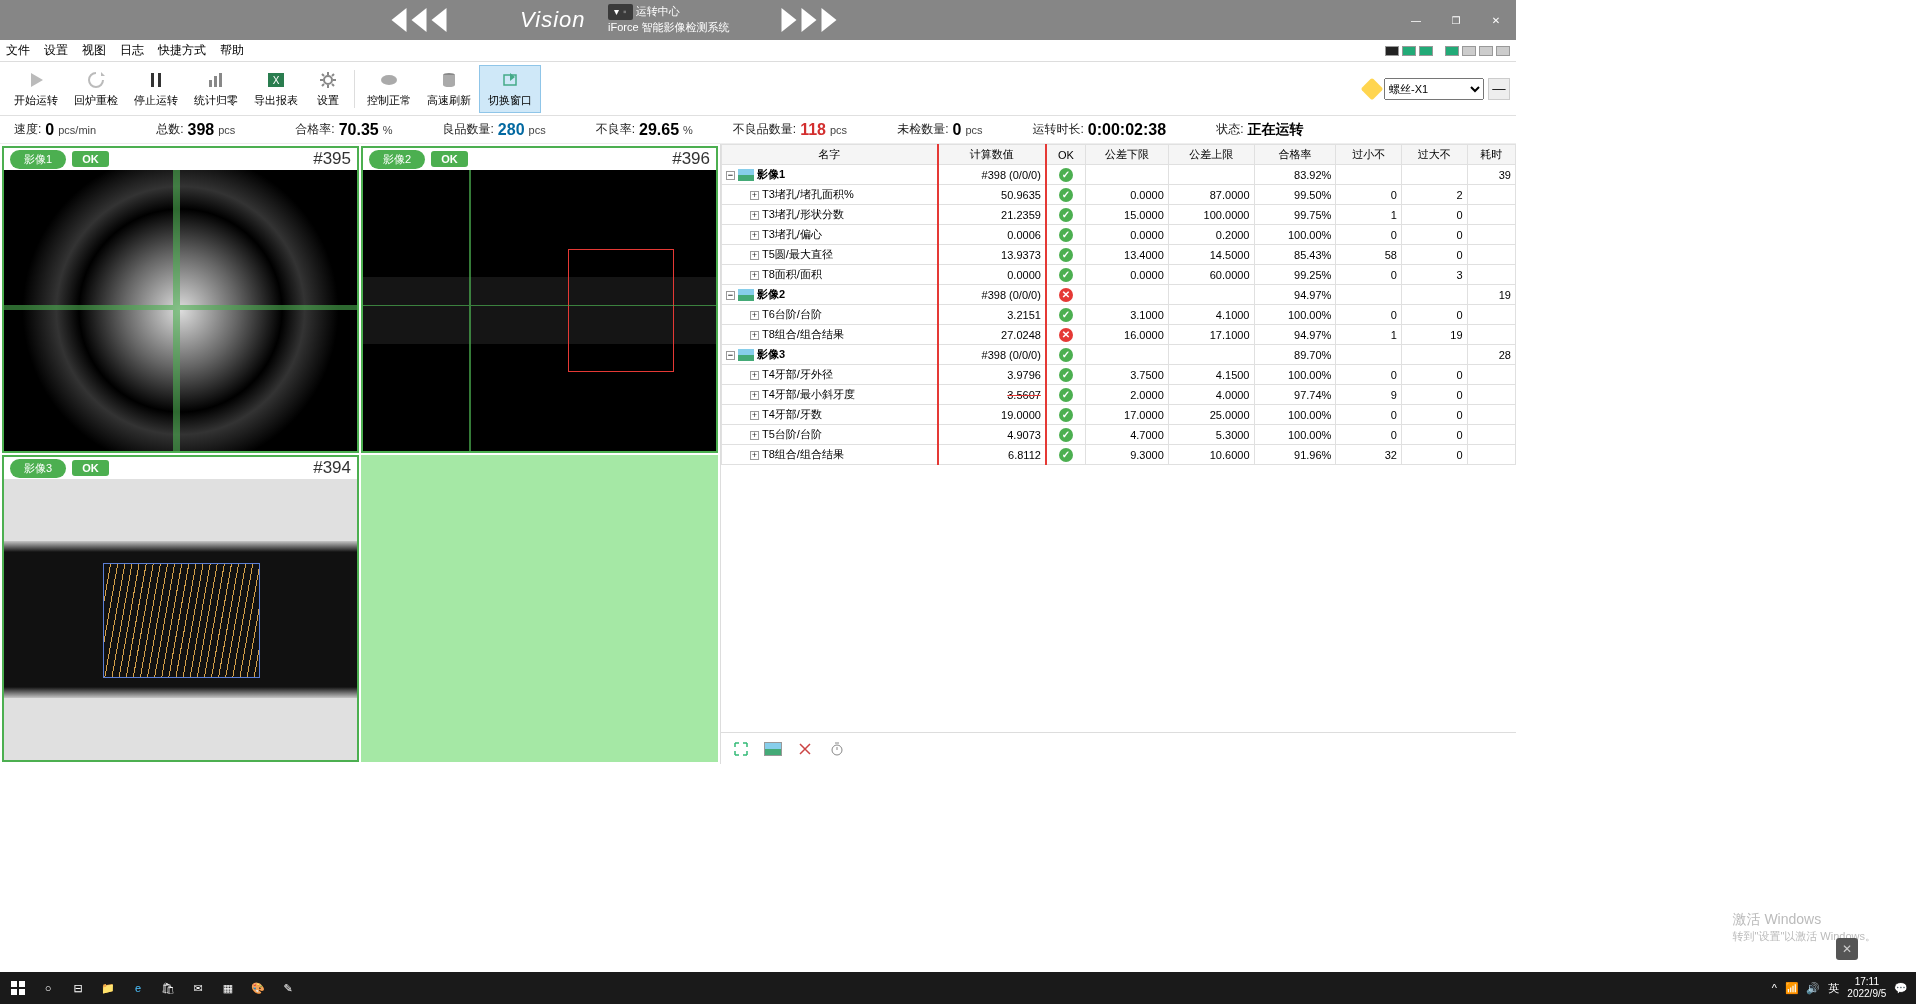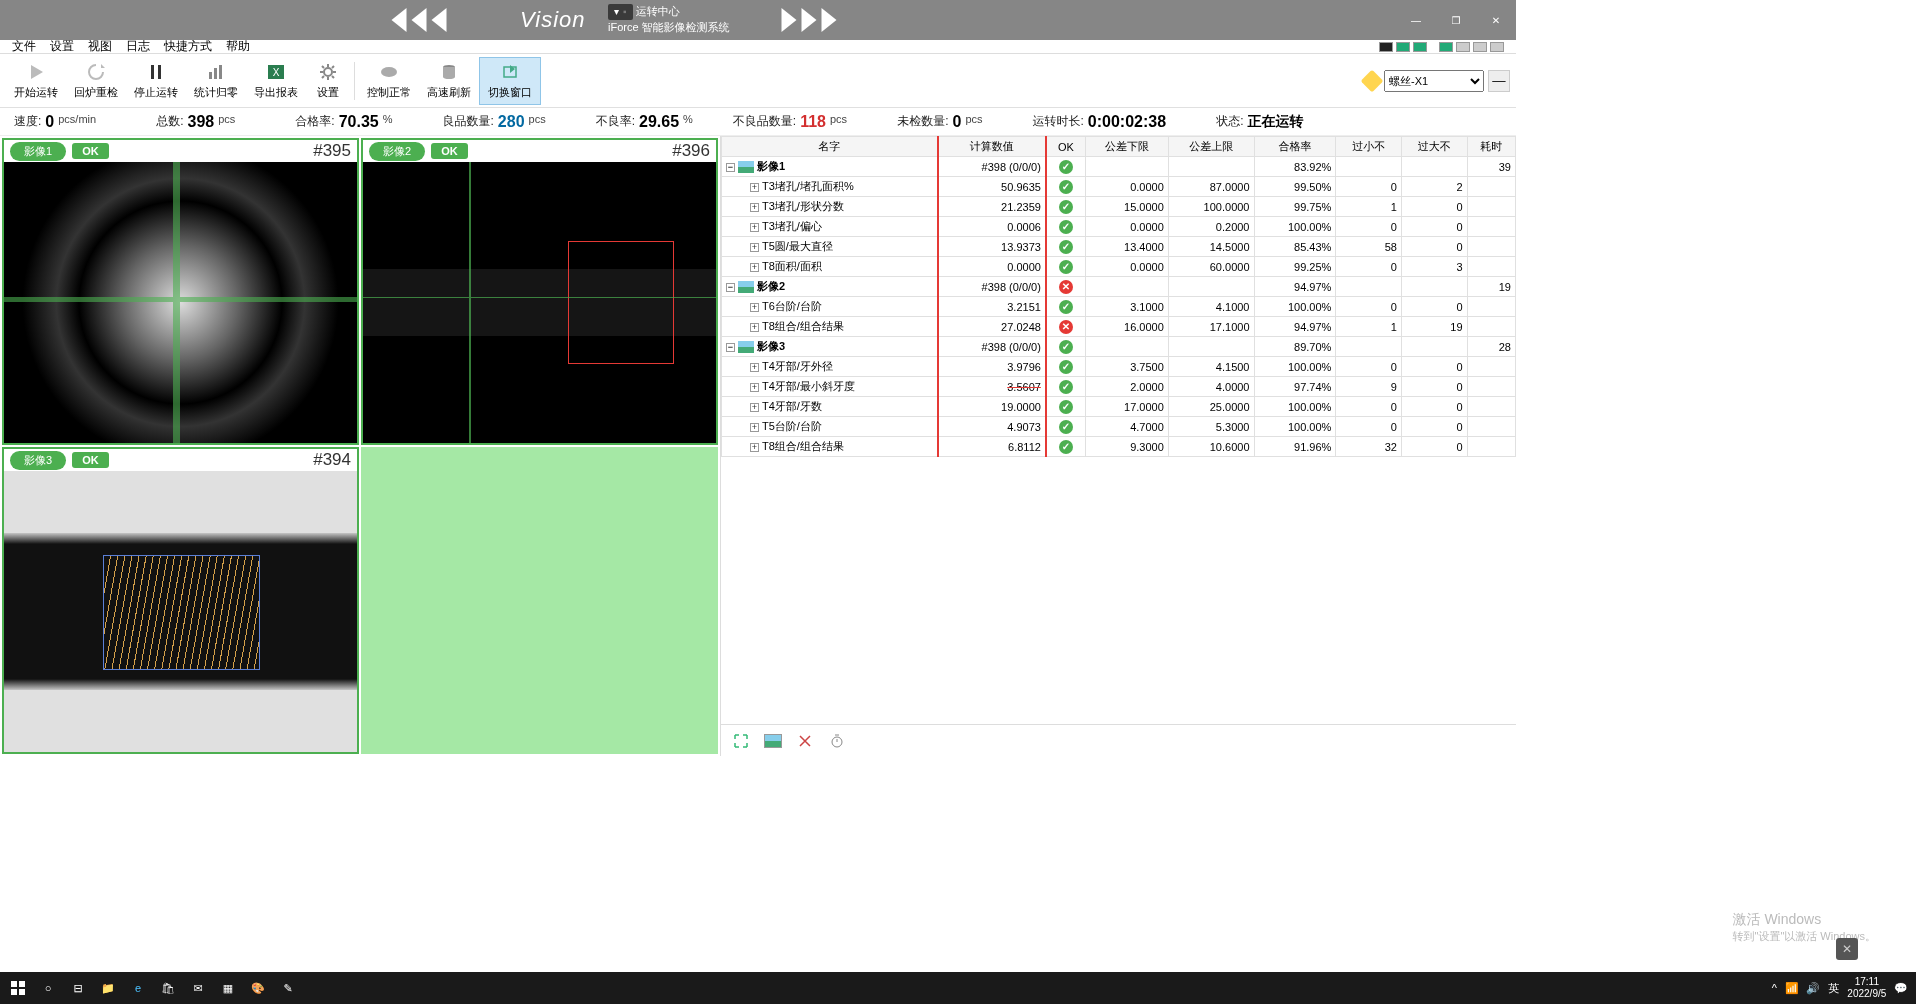--- a/index.html
+++ b/index.html
@@ -9,37 +9,37 @@
 .titlebar .nav-arrows { position: absolute; display: flex; gap: 2px; }
 .titlebar .nav-left { left: 390px; }
 .titlebar .nav-right { left: 780px; }
 .titlebar .arrow { width: 18px; height: 24px; cursor: pointer; }
 .titlebar .brand { position: absolute; left: 520px; font-size: 22px; font-style: italic; font-weight: 300; letter-spacing: 1px; }
 .titlebar .subinfo { position: absolute; left: 608px; top: 4px; font-size: 11px; line-height: 14px; }
 .titlebar .subinfo .dropdown-tag { background: #3a3a3a; padding: 1px 6px; border-radius: 2px; display: inline-flex; align-items: center; gap: 4px; font-size: 10px; }
 .titlebar .win-controls { position: absolute; right: 0; display: flex; }
 .titlebar .win-btn { width: 40px; height: 18px; display: flex; align-items: center; justify-content: center; cursor: pointer; color: #fff; font-size: 10px; }
 
-.menubar { height: 14px; background: #fff; border-bottom: 1px solid #ddd; display: flex; align-items: center; padding: 0 12px; justify-content: space-between; }
+.menubar { height: 22px; background: #fff; border-bottom: 1px solid #ddd; display: flex; align-items: center; padding: 0 6px; justify-content: space-between; }
 .menubar .menus { display: flex; gap: 14px; font-size: 12px; }
 .menubar .menus span { cursor: pointer; }
 .menubar .indicators { display: flex; gap: 3px; }
 .menubar .ind { width: 14px; height: 10px; border: 1px solid #999; }
 
 .toolbar { height: 54px; background: #fff; border-bottom: 1px solid #e0e0e0; display: flex; align-items: center; padding: 0 6px; }
 .toolbar .tbtn { display: flex; flex-direction: column; align-items: center; justify-content: center; padding: 2px 8px; gap: 2px; cursor: pointer; font-size: 11px; height: 48px; min-width: 44px; }
 .toolbar .tbtn.active { background: #cfe8f8; border: 1px solid #8fc5e8; }
 .toolbar .sep { width: 1px; height: 38px; background: #ddd; margin: 0 4px; }
 .toolbar .ticon { width: 22px; height: 22px; display: flex; align-items: center; justify-content: center; }
 .toolbar .right-combo { margin-left: auto; display: flex; align-items: center; gap: 4px; }
 .toolbar .right-combo select { width: 100px; height: 22px; font-size: 11px; }
 .toolbar .tag-icon { width: 16px; height: 16px; background: #ffd54f; transform: rotate(45deg); border-radius: 2px; }
 
 .statsbar { height: 28px; display: flex; align-items: center; padding: 0 14px; gap: 10px; font-size: 12px; border-bottom: 1px solid #eee; }
-.statsbar .stat { display: flex; align-items: flex-start; gap: 4px; }
+.statsbar .stat { display: flex; align-items: center; gap: 4px; }
 .statsbar .label { color: #222; }
 .statsbar .val { font-size: 16px; font-weight: bold; }
 .statsbar .unit { font-size: 11px; color: #444; }
 .statsbar .bad .val { color: #d32f2f; }
 
 .main { display: flex; height: 620px; }
 .cameras { display: grid; grid-template-columns: 1fr 1fr; grid-template-rows: 1fr 1fr; width: 720px; gap: 2px; padding: 2px; }
 .cam { border: 2px solid #4caf50; display: flex; flex-direction: column; background: #000; position: relative; }
 .cam.empty { background: #a5e8a5; border: none; }
 .cam-header { height: 22px; background: #fff; display: flex; align-items: center; gap: 6px; padding: 0 6px; }

